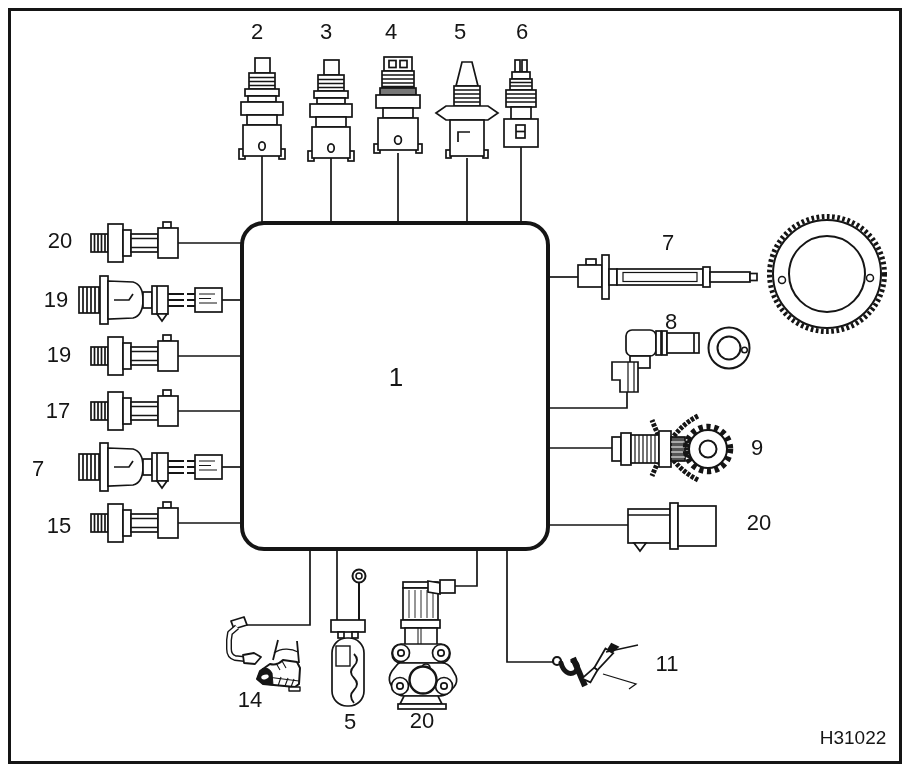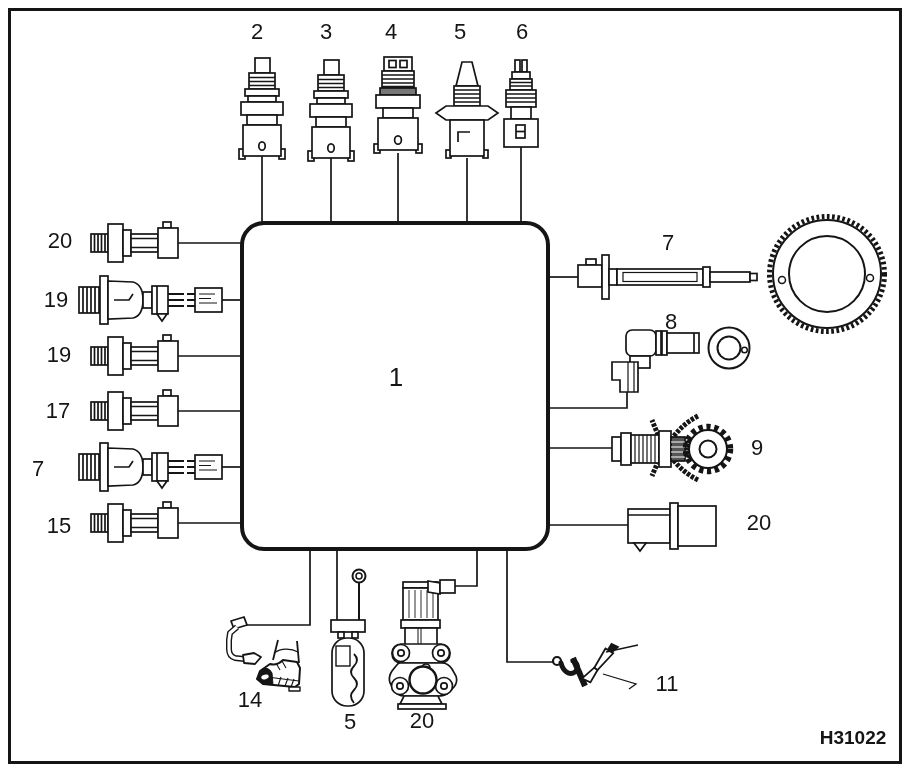--- a/index.html
+++ b/index.html
@@ -1,20 +1,20 @@
 <!DOCTYPE html>
 <html><head>
 <meta charset="utf-8">
 <style>
 html,body{margin:0;padding:0;background:#fff;}
 .page{position:relative;width:910px;height:772px;background:#fff;font-family:"Liberation Sans",sans-serif;color:#151515;overflow:hidden;}
 svg.art{position:absolute;left:0;top:0;}
 .lbl{position:absolute;transform:translate(-50%,-50%);font-size:22px;}
 .lbl.big{font-size:26px;}
-.figcode{position:absolute;transform:translate(-50%,-50%);font-size:19px;font-weight:bold;}
+.figcode{position:absolute;transform:translate(-50%,-50%);font-size:19px;}
 </style>
 </head>
 <body>
 
 <div class="page">
 <svg class="art" width="910" height="772" viewBox="0 0 910 772">
   <defs>
     <g id="tsr" fill="#fff" stroke="#151515" stroke-width="1.7">
       <rect x="16" y="0" width="15" height="15"></rect>
       <rect x="10" y="15" width="26" height="16"></rect>
@@ -263,21 +263,21 @@
   <div class="lbl big" style="left:396px;top:377px">1</div>
   <div class="lbl" style="left:257px;top:32px">2</div>
   <div class="lbl" style="left:326px;top:32px">3</div>
   <div class="lbl" style="left:391px;top:32px">4</div>
   <div class="lbl" style="left:460px;top:32px">5</div>
   <div class="lbl" style="left:522px;top:32px">6</div>
   <div class="lbl" style="left:668px;top:243px">7</div>
   <div class="lbl" style="left:671px;top:322px">8</div>
   <div class="lbl" style="left:757px;top:448px">9</div>
   <div class="lbl" style="left:759px;top:523px">20</div>
-  <div class="lbl" style="left:667px;top:684px">11</div>
+  <div class="lbl" style="left:667px;top:664px">11</div>
   <div class="lbl" style="left:422px;top:721px">20</div>
   <div class="lbl" style="left:350px;top:722px">5</div>
   <div class="lbl" style="left:250px;top:700px">14</div>
   <div class="lbl" style="left:59px;top:526px">15</div>
   <div class="lbl" style="left:38px;top:469px">7</div>
   <div class="lbl" style="left:58px;top:411px">17</div>
   <div class="lbl" style="left:59px;top:355px">19</div>
   <div class="lbl" style="left:56px;top:300px">19</div>
   <div class="lbl" style="left:60px;top:241px">20</div>
   <div class="figcode" style="left:853px;top:738px">H31022</div>

